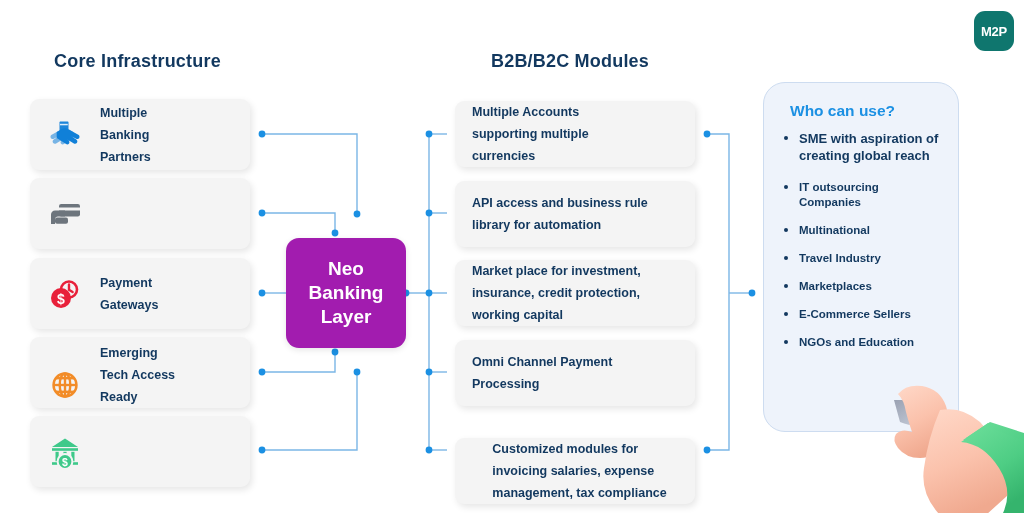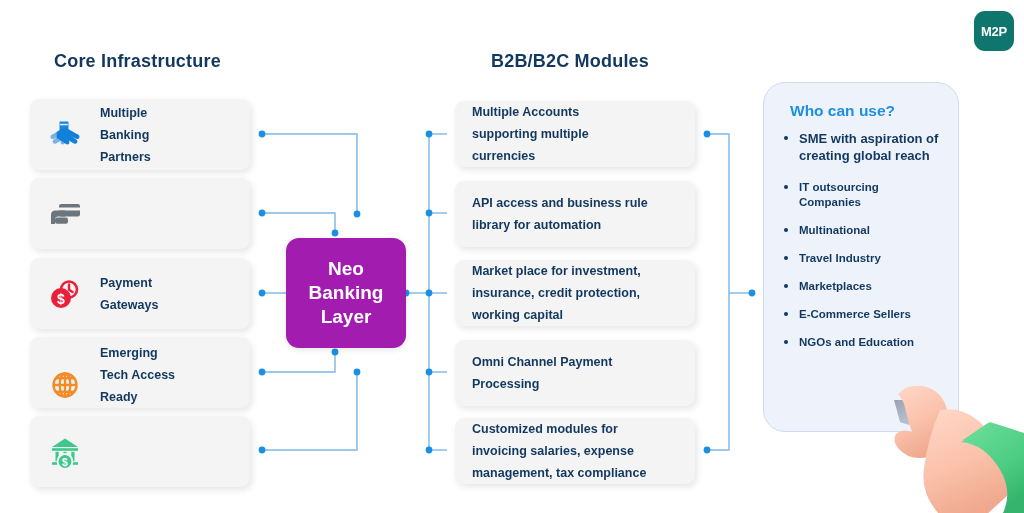--- a/index.html
+++ b/index.html
@@ -285,21 +285,21 @@
   </div>
   <div class="card mid" style="top:260px;height:66px;">
     <span class="card-label">Market place for investment,
 insurance, credit protection,
 working capital</span>
   </div>
   <div class="card mid" style="top:340px;height:66px;">
     <span class="card-label">Omni Channel Payment
 Processing</span>
   </div>
-  <div class="card mid" style="top:418px;height:66px;">
+  <div class="card mid" style="top:438px;height:66px;justify-content:center;">
     <span class="card-label">Customized modules for
 invoicing salaries, expense
 management, tax compliance</span>
   </div>
 
   <div id="who-panel">
     <div id="who-title">Who can use?</div>
     <ul class="who-list">
       <li class="who-item lead">SME with aspiration of creating global reach</li>
       <li class="who-item">IT outsourcing Companies</li>

